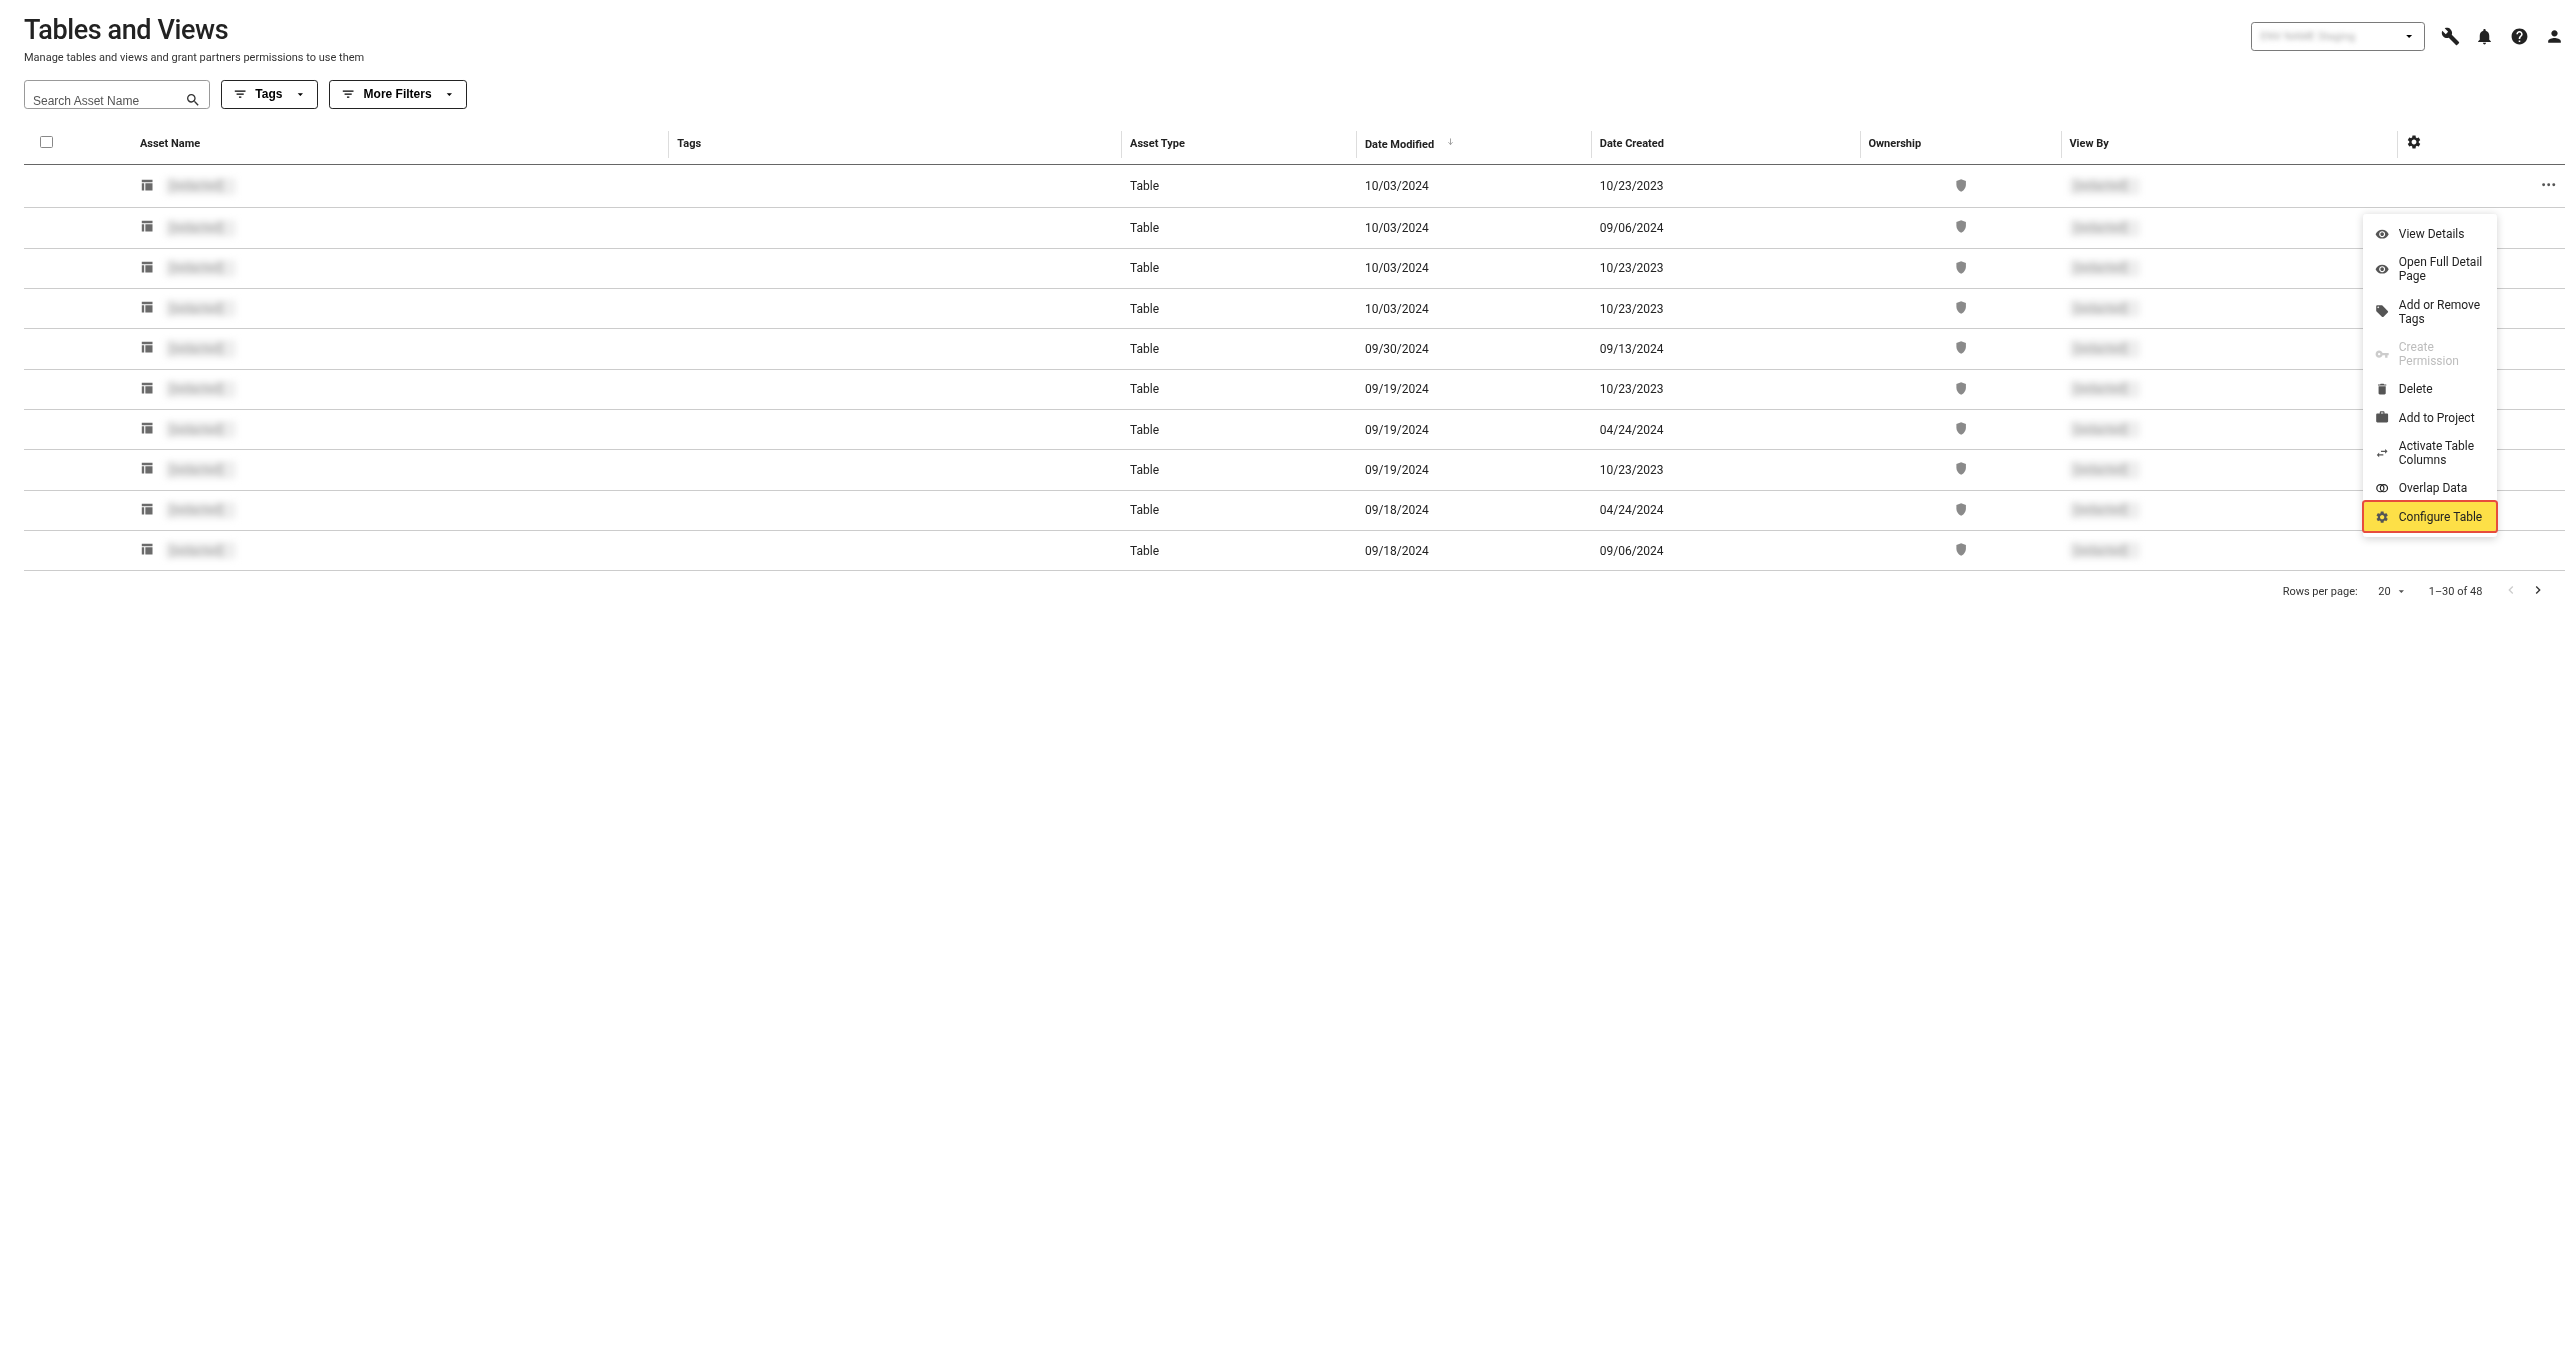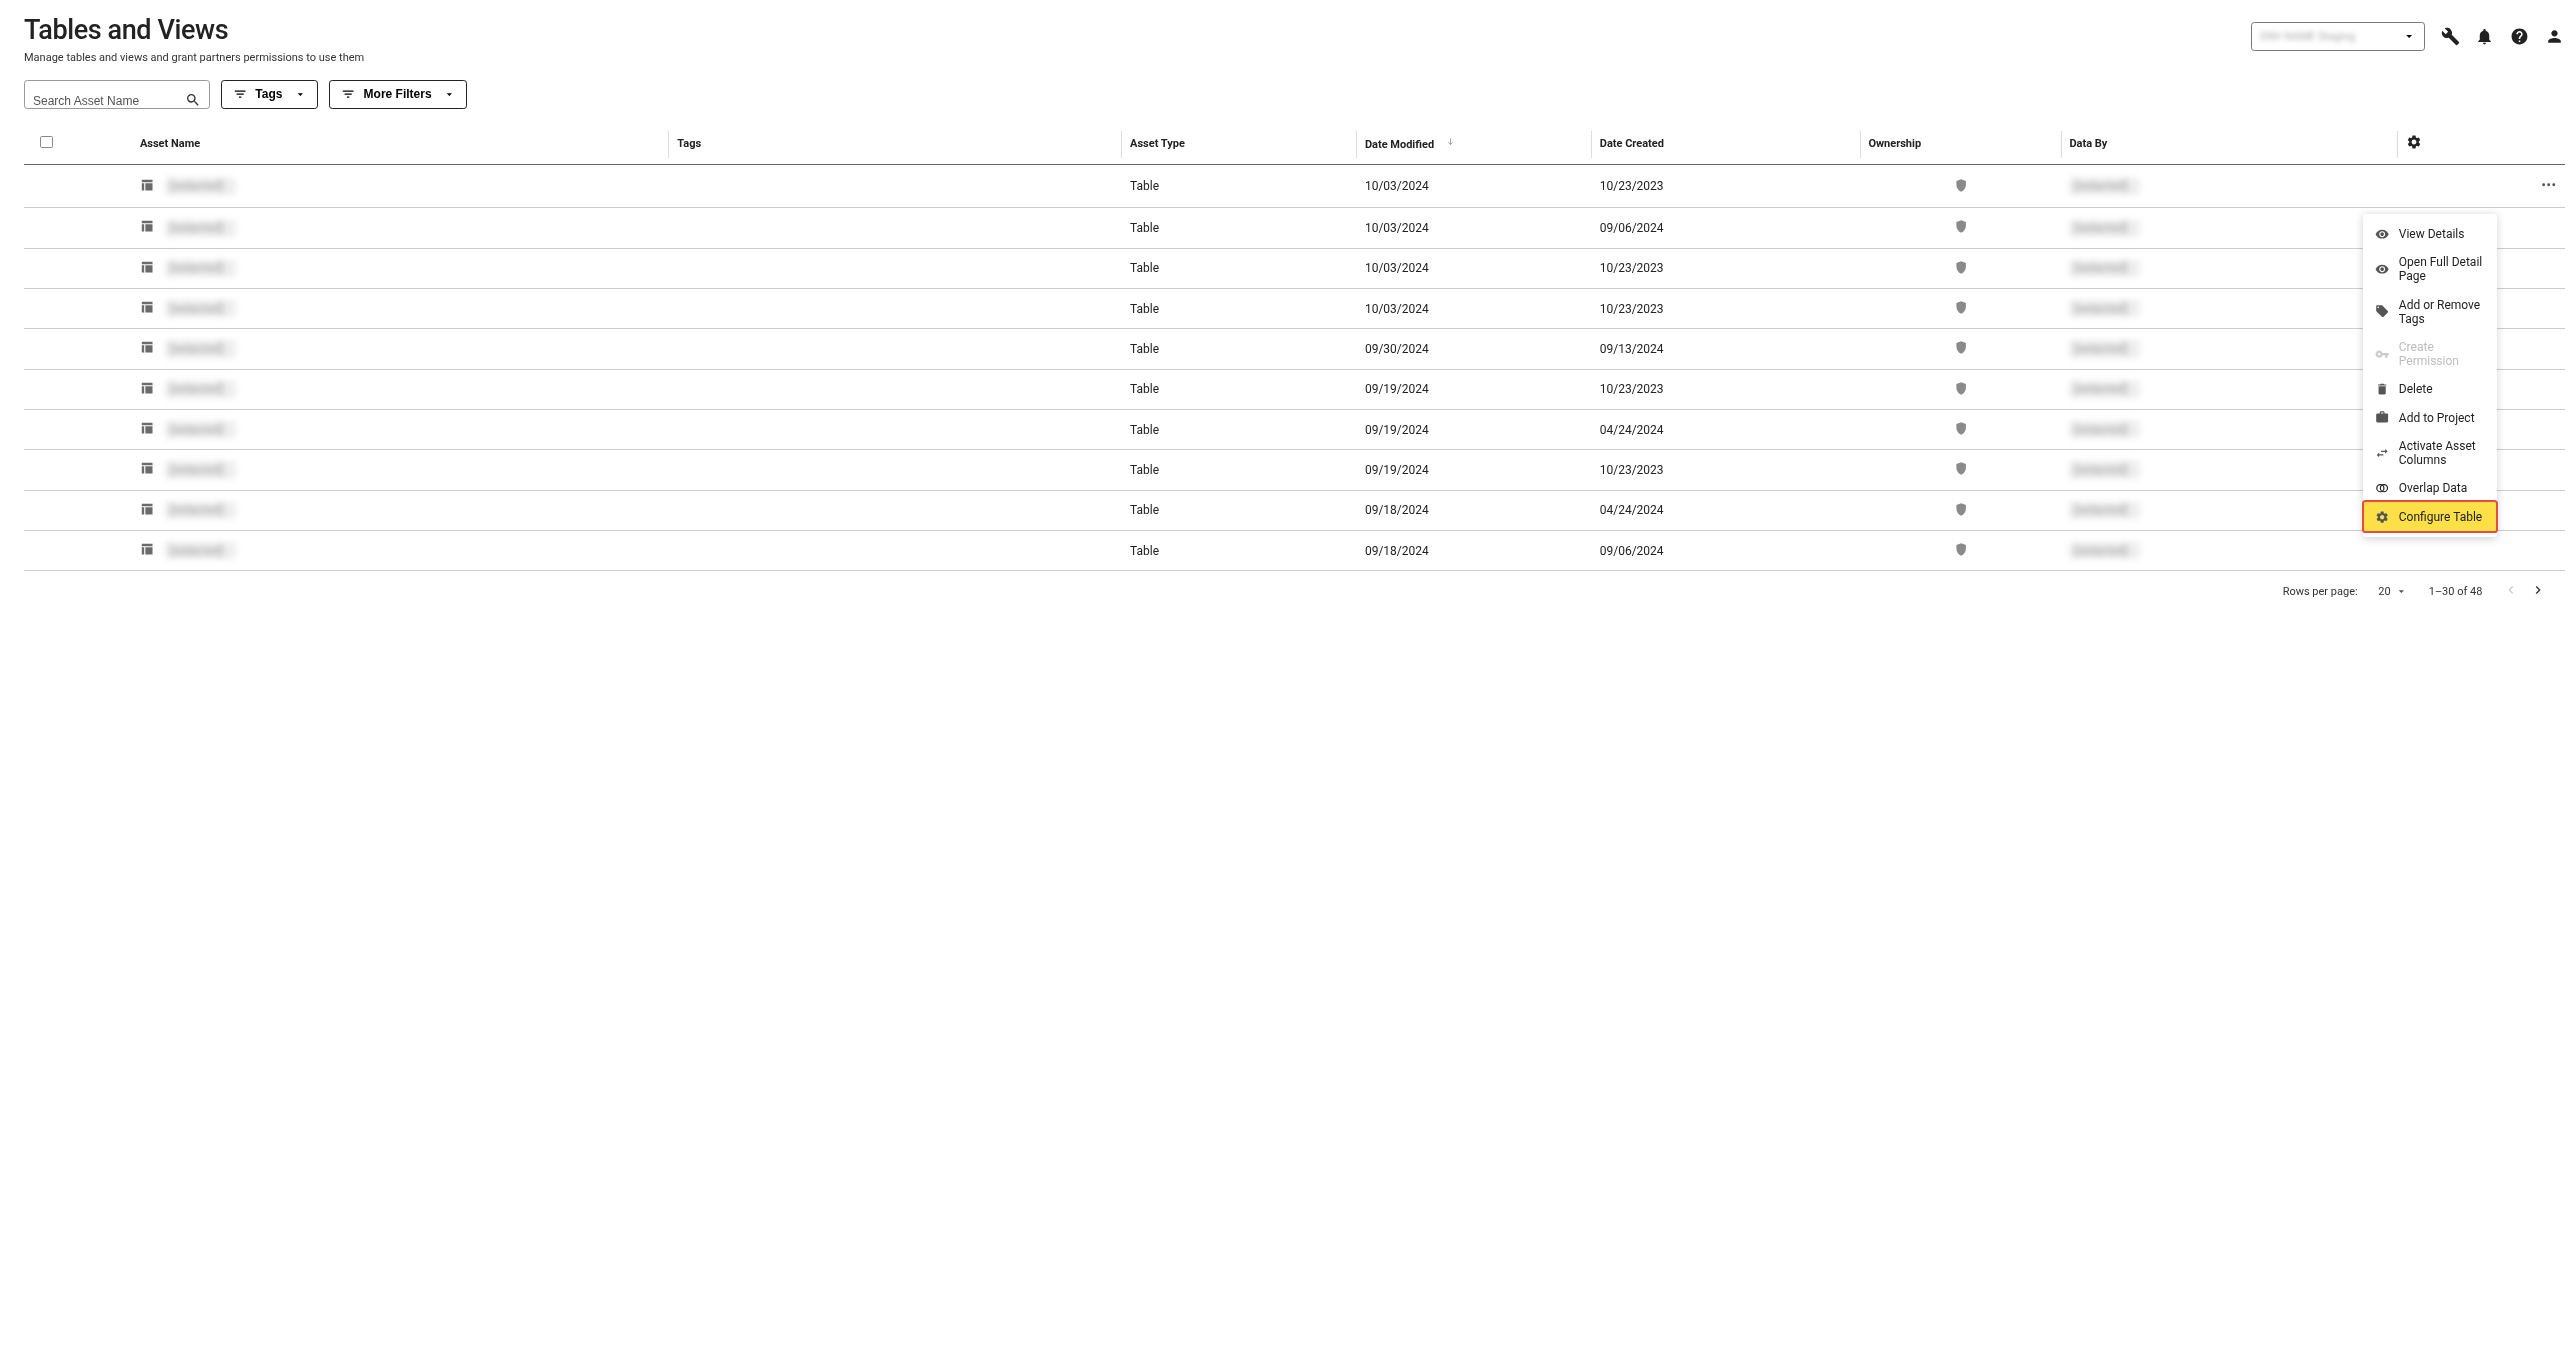--- a/index.html
+++ b/index.html
@@ -247,21 +247,21 @@
         <th class="col-tags divider">Tags</th>
         <th class="col-type divider">Asset Type</th>
         <th class="col-mod divider">
           <span>Date Modified</span>
           <svg class="sort-arrow" viewBox="0 0 24 24" width="11" height="11">
               <use href="#i-arrowdown"></use>
             </svg>
         </th>
         <th class="col-created divider">Date Created</th>
         <th class="col-own divider">Ownership</th>
-        <th class="col-ownby divider">Data By</th>
+        <th class="col-ownby divider">View By</th>
         <th class="col-act gear-col">
           <span><svg viewBox="0 0 24 24">
                 <use href="#i-gear"></use>
               </svg></span>
         </th>
       </tr>
     </thead>
     <tbody id="table-body">
         <tr>
     <td class="col-check"></td>
@@ -522,21 +522,21 @@
     <div class="menu-item">
       <svg viewBox="0 0 24 24">
           <use href="#i-briefcase"></use>
         </svg>
       <span>Add to Project</span>
     </div>
     <div class="menu-item">
       <svg viewBox="0 0 24 24">
           <use href="#i-swap"></use>
         </svg>
-      <span>Activate Asset Columns</span>
+      <span>Activate Table Columns</span>
     </div>
     <div class="menu-item">
       <svg viewBox="0 0 24 24" style="stroke:#555;">
           <use href="#i-overlap"></use>
         </svg>
       <span>Overlap Data</span>
     </div>
     <div class="menu-item highlighted">
       <svg viewBox="0 0 24 24">
           <use href="#i-gear"></use>

